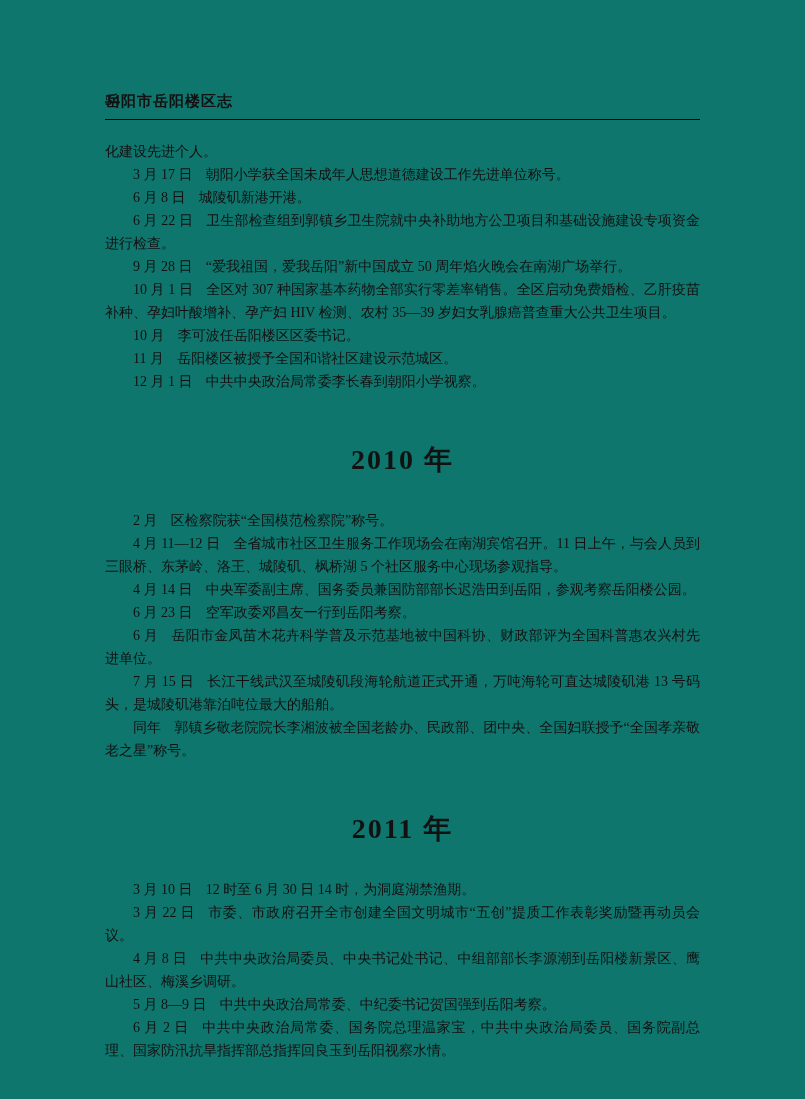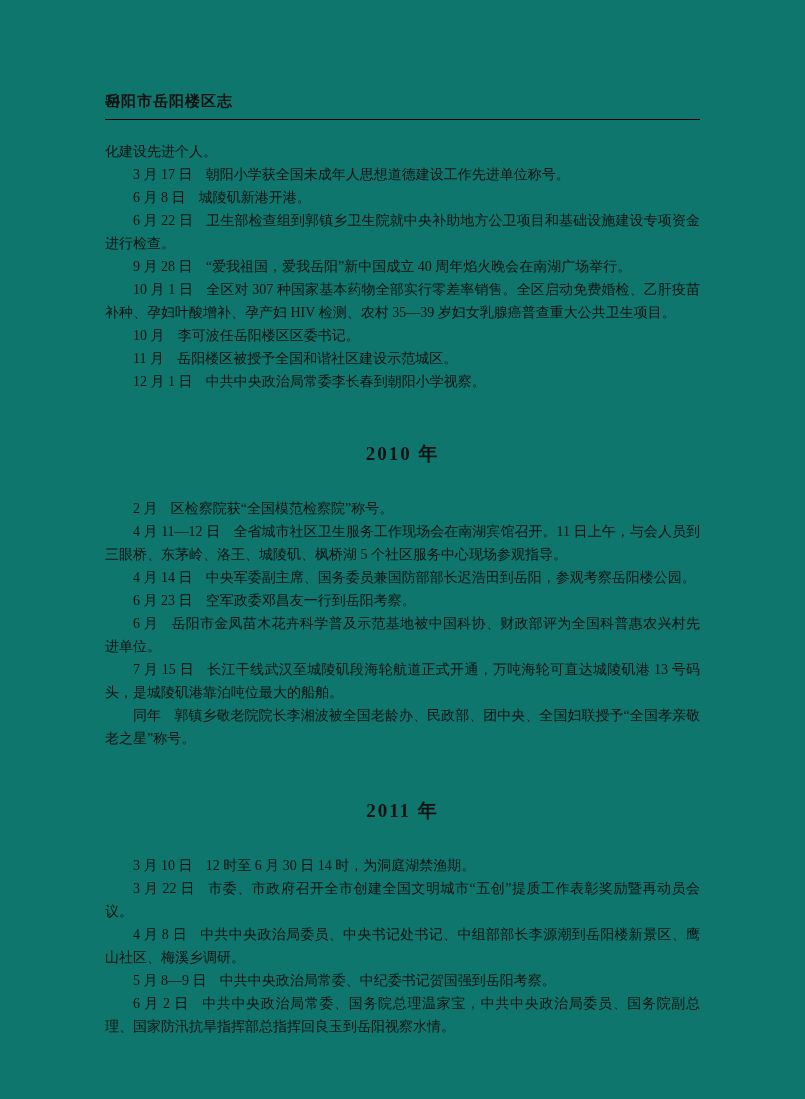--- a/index.html
+++ b/index.html
@@ -48,41 +48,41 @@
     text-align: justify;
     text-justify: inter-ideograph;
   }
   .entry.continuation { text-indent: 0; }
   .entry-date {
     font-weight: normal;
     margin-right: 0.95em;
   }
   .year-heading {
     text-align: center;
-    font-size: 19px;
+    font-size: 28px;
     font-weight: bold;
     letter-spacing: 2px;
     margin: 48px 0 30px 0;
   }
 </style>
 </head>
 <body>
 
 <div class="page">
   <header class="page-header">
     <span class="page-number">54</span>
     <span class="book-title">岳阳市岳阳楼区志</span>
   </header>
   <hr class="header-rule">
   <main class="page-body">
       <p class="entry continuation"><span class="entry-text">化建设先进个人。</span></p>
       <p class="entry"><span class="entry-date">3 月 17 日</span><span class="entry-text">朝阳小学获全国未成年人思想道德建设工作先进单位称号。</span></p>
       <p class="entry"><span class="entry-date">6 月 8 日</span><span class="entry-text">城陵矶新港开港。</span></p>
       <p class="entry"><span class="entry-date">6 月 22 日</span><span class="entry-text">卫生部检查组到郭镇乡卫生院就中央补助地方公卫项目和基础设施建设专项资金进行检查。</span></p>
-      <p class="entry"><span class="entry-date">9 月 28 日</span><span class="entry-text">“爱我祖国，爱我岳阳”新中国成立 40 周年焰火晚会在南湖广场举行。</span></p>
+      <p class="entry"><span class="entry-date">9 月 28 日</span><span class="entry-text">“爱我祖国，爱我岳阳”新中国成立 50 周年焰火晚会在南湖广场举行。</span></p>
       <p class="entry"><span class="entry-date">10 月 1 日</span><span class="entry-text">全区对 307 种国家基本药物全部实行零差率销售。全区启动免费婚检、乙肝疫苗补种、孕妇叶酸增补、孕产妇 HIV 检测、农村 35—39 岁妇女乳腺癌普查重大公共卫生项目。</span></p>
       <p class="entry"><span class="entry-date">10 月</span><span class="entry-text">李可波任岳阳楼区区委书记。</span></p>
       <p class="entry"><span class="entry-date">11 月</span><span class="entry-text">岳阳楼区被授予全国和谐社区建设示范城区。</span></p>
       <p class="entry"><span class="entry-date">12 月 1 日</span><span class="entry-text">中共中央政治局常委李长春到朝阳小学视察。</span></p>
       <h2 class="year-heading">2010 年</h2>
       <p class="entry"><span class="entry-date">2 月</span><span class="entry-text">区检察院获“全国模范检察院”称号。</span></p>
       <p class="entry"><span class="entry-date">4 月 11—12 日</span><span class="entry-text">全省城市社区卫生服务工作现场会在南湖宾馆召开。11 日上午，与会人员到三眼桥、东茅岭、洛王、城陵矶、枫桥湖 5 个社区服务中心现场参观指导。</span></p>
       <p class="entry"><span class="entry-date">4 月 14 日</span><span class="entry-text">中央军委副主席、国务委员兼国防部部长迟浩田到岳阳，参观考察岳阳楼公园。</span></p>
       <p class="entry"><span class="entry-date">6 月 23 日</span><span class="entry-text">空军政委邓昌友一行到岳阳考察。</span></p>
       <p class="entry"><span class="entry-date">6 月</span><span class="entry-text">岳阳市金凤苗木花卉科学普及示范基地被中国科协、财政部评为全国科普惠农兴村先进单位。</span></p>

